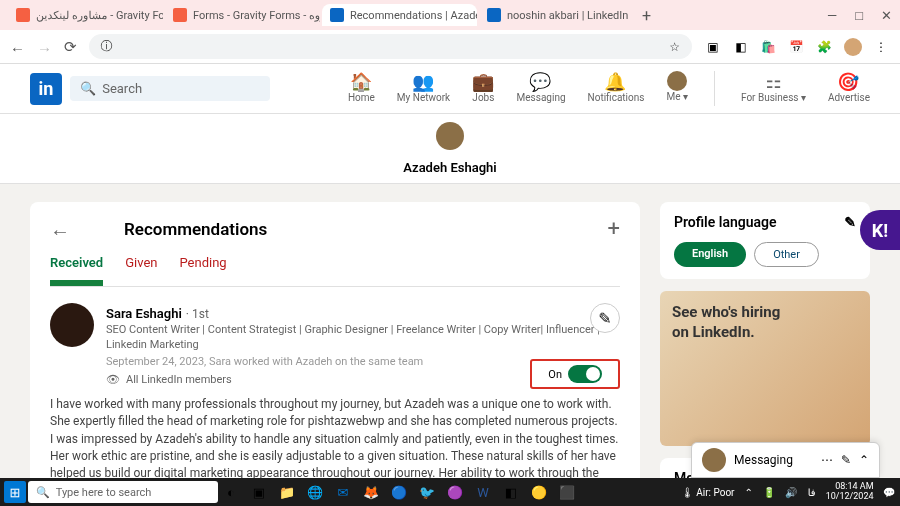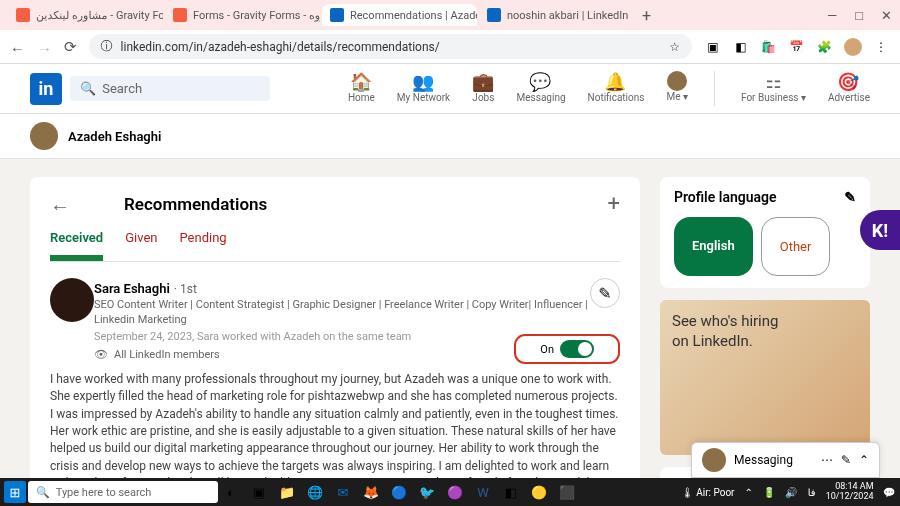--- a/index.html
+++ b/index.html
@@ -18,61 +18,61 @@
 .ext-icon { width: 18px; height: 18px; display: flex; align-items: center; justify-content: center; font-size: 12px; }
 
 .linkedin-nav { background: #fff; height: 50px; display: flex; align-items: center; padding: 0 30px; border-bottom: 1px solid #e0e0e0; }
 .li-logo { width: 32px; height: 32px; background: #0a66c2; color: #fff; border-radius: 4px; display: flex; align-items: center; justify-content: center; font-weight: bold; font-size: 18px; }
 .search-box { background: #edf3f8; border-radius: 4px; padding: 5px 10px; margin-left: 8px; width: 200px; display: flex; align-items: center; gap: 6px; font-size: 13px; color: #666; }
 .nav-items { margin-left: auto; display: flex; gap: 22px; }
 .nav-item { display: flex; flex-direction: column; align-items: center; font-size: 10px; color: #666; cursor: pointer; }
 .nav-icon { font-size: 18px; color: #666; }
 .nav-sep { width: 1px; background: #ddd; height: 35px; margin: 0 4px; }
 
-.profile-header { background: #fff; padding: 8px 30px; display: flex; align-items: center; gap: 10px; border-bottom: 1px solid #e0e0e0; }
+.profile-header { background: #fff; padding: 8px 30px; display: flex; align-items: center; gap: 10px; border-bottom: 1px solid #e0e0e0; flex-direction: column; }
 .avatar-small { width: 28px; height: 28px; border-radius: 50%; background: #8b6f47; }
 .profile-name { font-size: 13px; font-weight: 600; color: #000; }
 .profile-sub { font-size: 10px; color: #666; }
 
 .content { display: flex; padding: 18px 30px; gap: 20px; }
 .main-card { background: #fff; border-radius: 8px; padding: 14px 20px; flex: 1; position: relative; }
 .card-header { display: flex; align-items: center; gap: 14px; }
 .back-arrow { font-size: 20px; color: #666; cursor: pointer; }
 .card-title { font-size: 17px; font-weight: 600; margin-left: 40px; }
 .plus-btn { margin-left: auto; font-size: 22px; color: #666; cursor: pointer; }
 
 .tabs-row { display: flex; gap: 22px; margin-top: 14px; border-bottom: 1px solid #e0e0e0; }
 .tab-item { font-size: 13px; color: #b91c1c; padding-bottom: 10px; cursor: pointer; }
 .tab-item.active { color: #057642; border-bottom: 6px solid #15803d; font-weight: 600; }
 
 .rec-item { margin-top: 16px; position: relative; }
-.rec-head { display: flex; }
+.rec-head { display: flex; gap: 12px; }
 .rec-avatar { width: 44px; height: 44px; border-radius: 50%; background: #333; flex-shrink: 0; }
 .rec-info { flex: 1; }
 .rec-name { font-size: 13px; font-weight: 600; display: inline; }
 .rec-deg { font-size: 12px; color: #666; }
 .rec-role { font-size: 11px; color: #666; line-height: 1.4; }
 .rec-date { font-size: 11px; color: #999; margin-top: 2px; }
 .rec-vis { font-size: 11px; color: #666; display: flex; align-items: center; gap: 6px; margin-top: 5px; }
 .edit-circle { width: 30px; height: 30px; border: 1px solid #ccc; border-radius: 50%; display: flex; align-items: center; justify-content: center; cursor: pointer; position: absolute; right: 0; top: 0; background:#fff; }
 .toggle-wrap { display: flex; align-items: center; gap: 6px; font-size: 11px; position: absolute; right: 0; top: 56px; }
 .toggle { width: 34px; height: 18px; background: #057642; border-radius: 10px; position: relative; cursor: pointer; }
 .toggle::after { content: ''; width: 14px; height: 14px; background: #fff; border-radius: 50%; position: absolute; right: 2px; top: 2px; }
-.highlight-box { border: 2px solid #d93025; border-radius: 11px; padding: 4px 24px; }
+.highlight-box { border: 2px solid #d93025; border-radius: 3px; padding: 4px 16px; }
 .rec-body { font-size: 12px; color: #444; line-height: 1.45; margin-top: 10px; margin-left: 0; }
 
 .sidebar { width: 210px; display: flex; flex-direction: column; gap: 12px; }
 .side-card { background: #fff; border-radius: 8px; padding: 12px 14px; }
 .side-title { font-size: 14px; font-weight: 600; display: flex; justify-content: space-between; align-items: center; }
 .lang-btns { display: flex; gap: 8px; margin-top: 12px; }
-.lang-btn { padding: 21px 18px; border-radius: 16px; font-size: 13px; cursor: pointer; text-align: center; }
+.lang-btn { padding: 5px 18px; border-radius: 16px; font-size: 11px; cursor: pointer; text-align: center; }
 .lang-btn.active { background: #057642; color: #fff; font-weight: 600; }
-.lang-btn.inactive { border: 1px solid #999; color: #c2410c; }
+.lang-btn.inactive { border: 1px solid #999; color: #0c4a6e; }
 .hiring-img { height: 155px; background: linear-gradient(135deg, #e8d5b5, #d4a574); border-radius: 6px; position: relative; padding: 12px; }
-.hiring-text { font-size: 15px; font-weight: 400; color: #333; line-height: 1.3; }
+.hiring-text { font-size: 15px; font-weight: 700; color: #333; line-height: 1.3; }
 .more-profile { display: flex; gap: 8px; margin-top: 10px; align-items: flex-start; }
 .more-av { width: 36px; height: 36px; border-radius: 50%; background: #8b6f47; }
 .more-name { font-size: 12px; font-weight: 600; }
 .more-sub { font-size: 10px; color: #666; }
 
 .msg-bar { position: absolute; bottom: 28px; right: 20px; background: #fff; border: 1px solid #ccc; border-radius: 6px 6px 0 0; padding: 5px 10px; display: flex; align-items: center; gap: 8px; font-size: 12px; box-shadow: 0 -2px 6px rgba(0,0,0,0.1); }
 .msg-av { width: 24px; height: 24px; border-radius: 50%; background: #8b6f47; }
 
 .kahoot { position: absolute; right: 0; top: 210px; width: 40px; height: 40px; background: #46178f; border-radius: 50% 0 0 50%; display: flex; align-items: center; justify-content: center; color: #fff; font-size: 18px; font-weight: bold; }
 
@@ -110,21 +110,20 @@
     <span>✕</span>
   </div>
 </div>
 
 <div class="addr-bar">
   <span class="nav-btn">←</span>
   <span class="nav-btn" style="opacity:.4">→</span>
   <span class="nav-btn">⟳</span>
   <div class="url-box">
     <span>ⓘ</span>
-    <span>linkedin.com/in/azadeh-eshaghi/details/recommendations/</span>
     <span style="margin-left:auto">☆</span>
   </div>
   <div class="ext-icons">
     <span class="ext-icon">▣</span>
     <span class="ext-icon">◧</span>
     <span class="ext-icon" style="color:#d93025">🛍️</span>
     <span class="ext-icon" style="color:#5e35b1">📅</span>
     <span class="ext-icon">🧩</span>
     <span class="ext-icon" style="background:#d4a574;border-radius:50%"></span>
     <span class="ext-icon">⋮</span>

